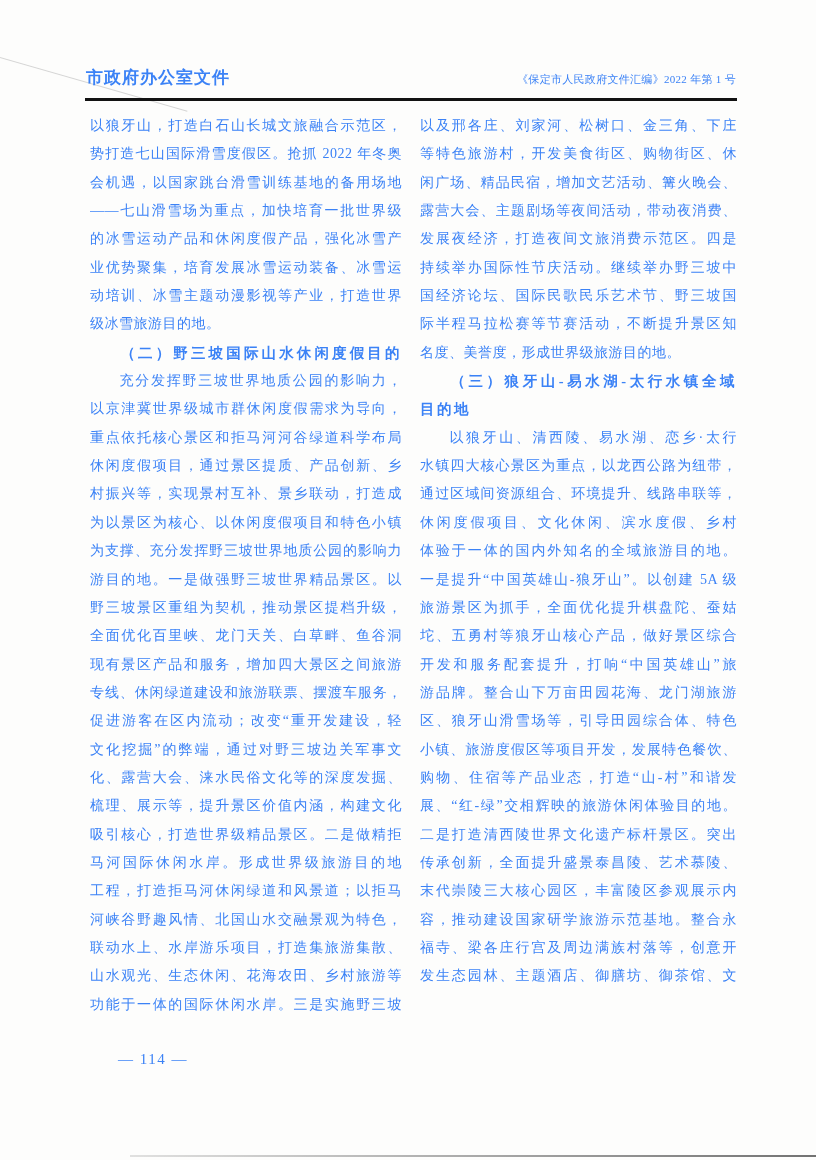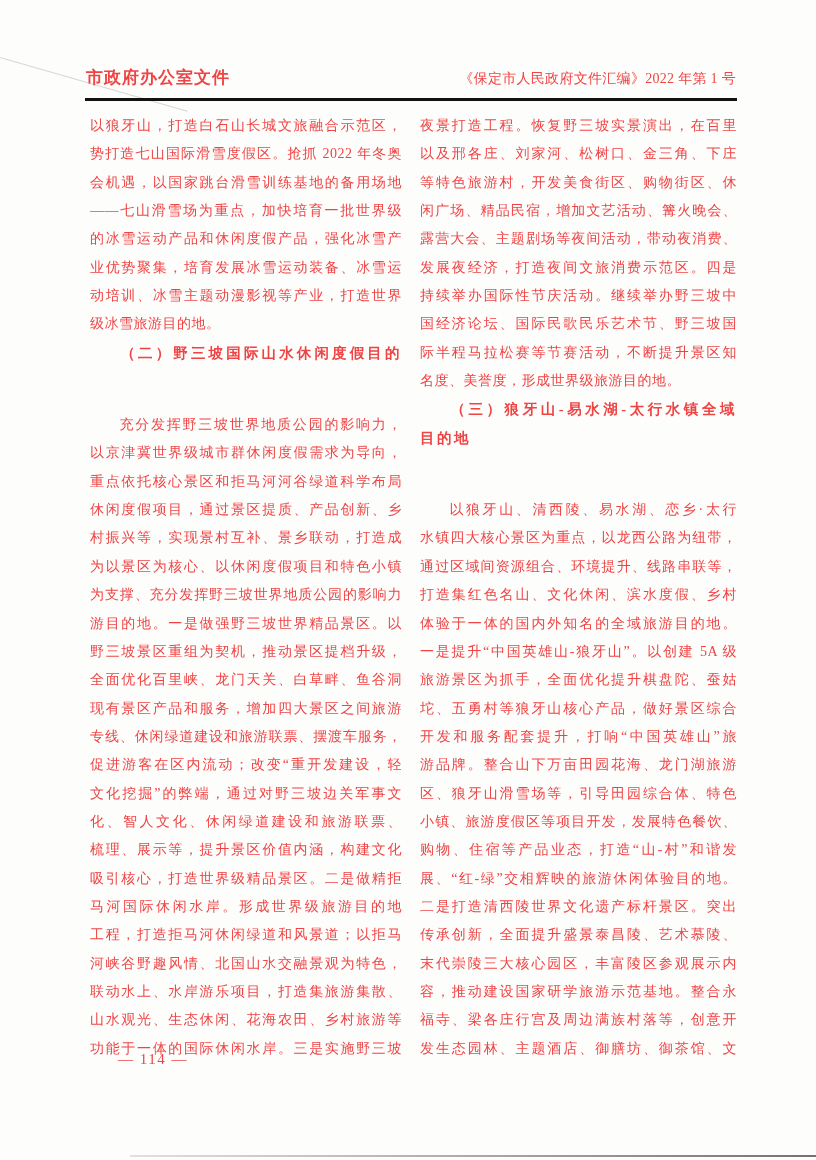--- a/index.html
+++ b/index.html
@@ -7,21 +7,21 @@
     padding: 0;
     background: #e9e9e9;
     font-family: "Liberation Serif", serif;
   }
   .page {
     position: relative;
     width: 816px;
     height: 1160px;
     margin: 0 auto;
     background: #fdfdfc;
-    color: #ef4444;
+    color: #3b82f6;
     overflow: hidden;
   }
   
   .crease-top-left {
     position: absolute;
     top: 57px; left: 0;
     width: 195px; height: 1px;
     background: rgba(140,140,140,0.35);
     transform: rotate(16deg);
     transform-origin: left top;
@@ -41,21 +41,21 @@
     justify-content: space-between;
     align-items: baseline;
   }
   .hdr-left {
     font-family: "Liberation Sans", sans-serif;
     font-weight: bold;
     font-size: 17px;
     letter-spacing: 1px;
   }
   .hdr-right {
-    font-size: 14px;
+    font-size: 11px;
     letter-spacing: 0.3px;
   }
   .header-rule {
     position: absolute;
     left: 85px; top: 98px;
     width: 652px; height: 3px;
     background: #121212;
   }
 
   
@@ -69,21 +69,21 @@
   .line {
     height: 28.35px;
     line-height: 28.35px;
     font-size: 14px;
     overflow: hidden;
     text-align: justify;
     text-align-last: justify;
     letter-spacing: 0.5px;
   }
   .line.e { text-align-last: left; }         
-  .line.i { text-indent: 2.1em; margin-top: 44px; }            
+  .line.i { text-indent: 2.1em; }            
   .line.h, .line.h2 {                        
     font-weight: bold;
     letter-spacing: 2.5px;
     text-align-last: left;
     font-size: 14.5px;
   }
   .line.h { text-indent: 2.1em; }
 
   
   .footer {
@@ -124,48 +124,47 @@
       <div class="line j">村振兴等，实现景村互补、景乡联动，打造成</div>
       <div class="line j">为以景区为核心、以休闲度假项目和特色小镇</div>
       <div class="line j">为支撑、充分发挥野三坡世界地质公园的影响力</div>
       <div class="line j">游目的地。一是做强野三坡世界精品景区。以</div>
       <div class="line j">野三坡景区重组为契机，推动景区提档升级，</div>
       <div class="line j">全面优化百里峡、龙门天关、白草畔、鱼谷洞</div>
       <div class="line j">现有景区产品和服务，增加四大景区之间旅游</div>
       <div class="line j">专线、休闲绿道建设和旅游联票、摆渡车服务，</div>
       <div class="line j">促进游客在区内流动；改变“重开发建设，轻</div>
       <div class="line j">文化挖掘”的弊端，通过对野三坡边关军事文</div>
-      <div class="line j">化、智人文化、休闲绿道建设和旅游联票、</div>
+      <div class="line j">化、露营大会、涞水民俗文化等的深度发掘、</div>
       <div class="line j">梳理、展示等，提升景区价值内涵，构建文化</div>
       <div class="line j">吸引核心，打造世界级精品景区。二是做精拒</div>
       <div class="line j">马河国际休闲水岸。形成世界级旅游目的地</div>
       <div class="line j">工程，打造拒马河休闲绿道和风景道；以拒马</div>
       <div class="line j">河峡谷野趣风情、北国山水交融景观为特色，</div>
       <div class="line j">联动水上、水岸游乐项目，打造集旅游集散、</div>
       <div class="line j">山水观光、生态休闲、花海农田、乡村旅游等</div>
       <div class="line j">功能于一体的国际休闲水岸。三是实施野三坡</div>
     </div>
 
   <div class="col col-right">
-      <div class="line j">夜景打造工程。恢复野三坡实景演出，在百里</div>
       <div class="line j">以及邢各庄、刘家河、松树口、金三角、下庄</div>
       <div class="line j">等特色旅游村，开发美食街区、购物街区、休</div>
       <div class="line j">闲广场、精品民宿，增加文艺活动、篝火晚会、</div>
       <div class="line j">露营大会、主题剧场等夜间活动，带动夜消费、</div>
       <div class="line j">发展夜经济，打造夜间文旅消费示范区。四是</div>
       <div class="line j">持续举办国际性节庆活动。继续举办野三坡中</div>
       <div class="line j">国经济论坛、国际民歌民乐艺术节、野三坡国</div>
       <div class="line j">际半程马拉松赛等节赛活动，不断提升景区知</div>
       <div class="line e">名度、美誉度，形成世界级旅游目的地。</div>
       <div class="line h">（三）狼牙山-易水湖-太行水镇全域旅游</div>
       <div class="line h2">目的地</div>
       <div class="line i">以狼牙山、清西陵、易水湖、恋乡·太行</div>
       <div class="line j">水镇四大核心景区为重点，以龙西公路为纽带，</div>
       <div class="line j">通过区域间资源组合、环境提升、线路串联等，</div>
-      <div class="line j">打造集红色名山、文化休闲、滨水度假、乡村</div>
+      <div class="line j">休闲度假项目、文化休闲、滨水度假、乡村</div>
       <div class="line j">体验于一体的国内外知名的全域旅游目的地。</div>
       <div class="line j">一是提升“中国英雄山-狼牙山”。以创建 5A 级</div>
       <div class="line j">旅游景区为抓手，全面优化提升棋盘陀、蚕姑</div>
       <div class="line j">坨、五勇村等狼牙山核心产品，做好景区综合</div>
       <div class="line j">开发和服务配套提升，打响“中国英雄山”旅</div>
       <div class="line j">游品牌。整合山下万亩田园花海、龙门湖旅游</div>
       <div class="line j">区、狼牙山滑雪场等，引导田园综合体、特色</div>
       <div class="line j">小镇、旅游度假区等项目开发，发展特色餐饮、</div>
       <div class="line j">购物、住宿等产品业态，打造“山-村”和谐发</div>
       <div class="line j">展、“红-绿”交相辉映的旅游休闲体验目的地。</div>

